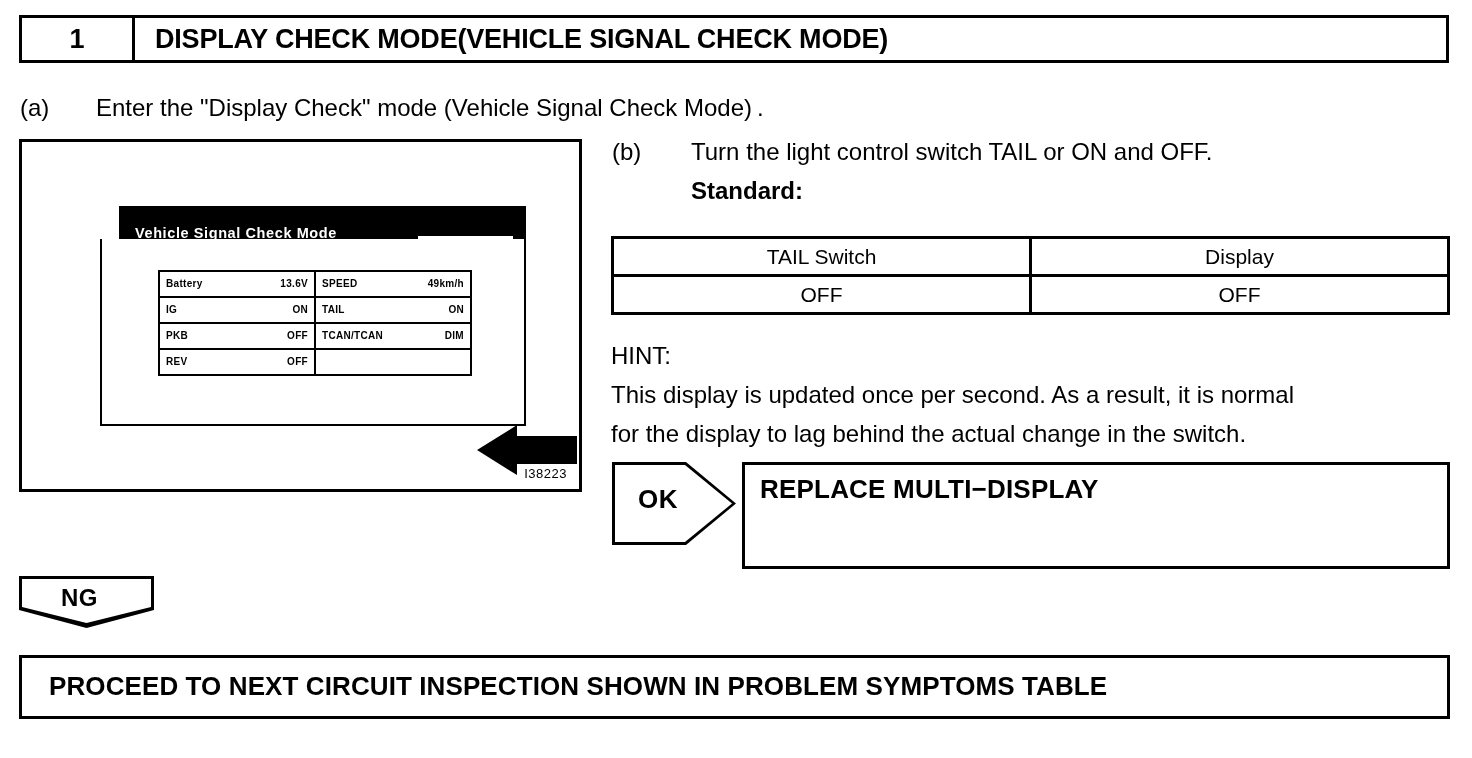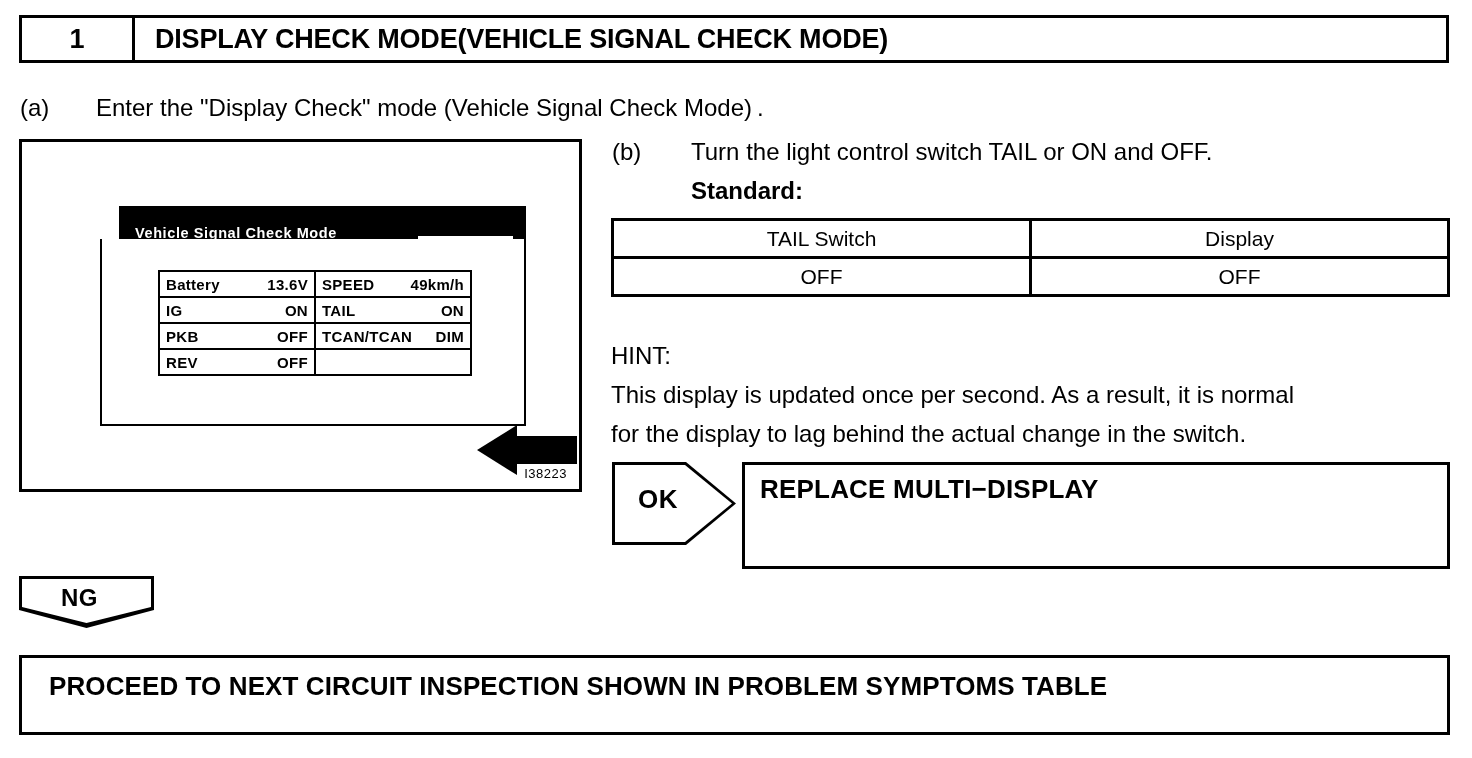--- a/index.html
+++ b/index.html
@@ -128,21 +128,21 @@
     position: absolute;
     left: 56px;
     top: 31px;
     width: 314px;
     border-collapse: collapse;
     table-layout: fixed;
   }
   .signal-table td {
     border: 2px solid #000;
     height: 22px;
-    font-size: 15px;
+    font-size: 10px;
     font-weight: bold;
     letter-spacing: 0.3px;
     padding: 1px 6px;
     white-space: nowrap;
     line-height: 1;
     margin-left: 24px;
   }
   .signal-table td.pair {
     text-align: left;
   }
@@ -199,21 +199,21 @@
     position: absolute;
     left: 691px;
     top: 177px;
     font-size: 24px;
     font-weight: bold;
   }
 
   .std-table {
     position: absolute;
     left: 611px;
-    top: 218px;
+    top: 236px;
     width: 839px;
     border-collapse: collapse;
     table-layout: fixed;
   }
   .std-table td {
     border: 3px solid #000;
     height: 31px;
     text-align: center;
     font-size: 21px;
     padding: 2px 4px;
@@ -323,21 +323,21 @@
     font-weight: bold;
     letter-spacing: 0.5px;
   }
 
   
   .bottom-box {
     position: absolute;
     left: 19px;
     top: 655px;
     width: 1431px;
-    height: 80px;
+    height: 64px;
     border: 3px solid #000;
     box-sizing: border-box;
   }
   .bottom-label {
     position: absolute;
     left: 27px;
     top: 13px;
     font-size: 26px;
     font-weight: bold;
     letter-spacing: 0.1px;

